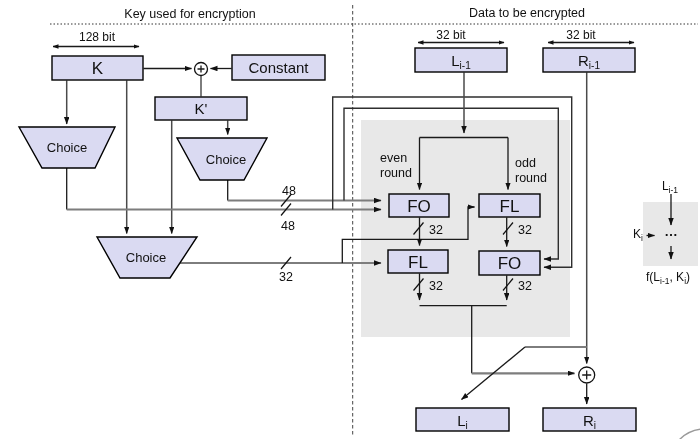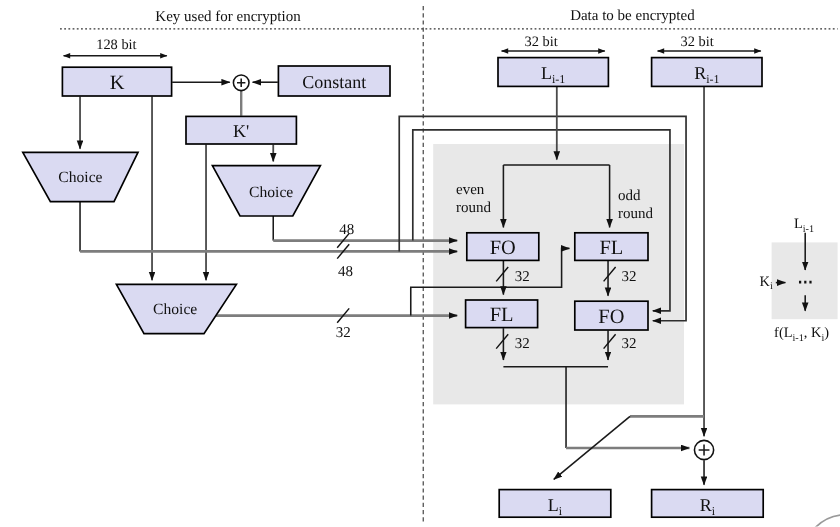--- a/index.html
+++ b/index.html
@@ -1,17 +1,17 @@
 <!DOCTYPE html>
 <html><head>
 <meta charset="utf-8">
 <style>
   html,body{margin:0;padding:0;background:#ffffff;}
   .stage{position:relative;width:700px;height:439px;background:#fff;overflow:hidden;
-         font-family:Liberation Serif, serif;}
+         font-family:Liberation Sans, sans-serif;}
   svg{display:block}
   .ln    {stroke:#1a1a1a;stroke-width:1.3;fill:none;}
   .lng   {stroke:#4a4a4a;stroke-width:1.5;fill:none;}
   .bus   {stroke:#7d7d7d;stroke-width:2.2;fill:none;}
   .busv  {stroke:#7d7d7d;stroke-width:2;fill:none;}
   .rt    {stroke:#2e2e2e;stroke-width:1.4;fill:none;}
   .slash {stroke:#111;stroke-width:1.2;fill:none;}
   .boxln {stroke:#000;stroke-width:1.4;}
   .xorc  {fill:#fff;stroke:#111;stroke-width:1.3;}
   .dot-h {stroke:#333;stroke-width:1;stroke-dasharray:1.5 2;fill:none;}

